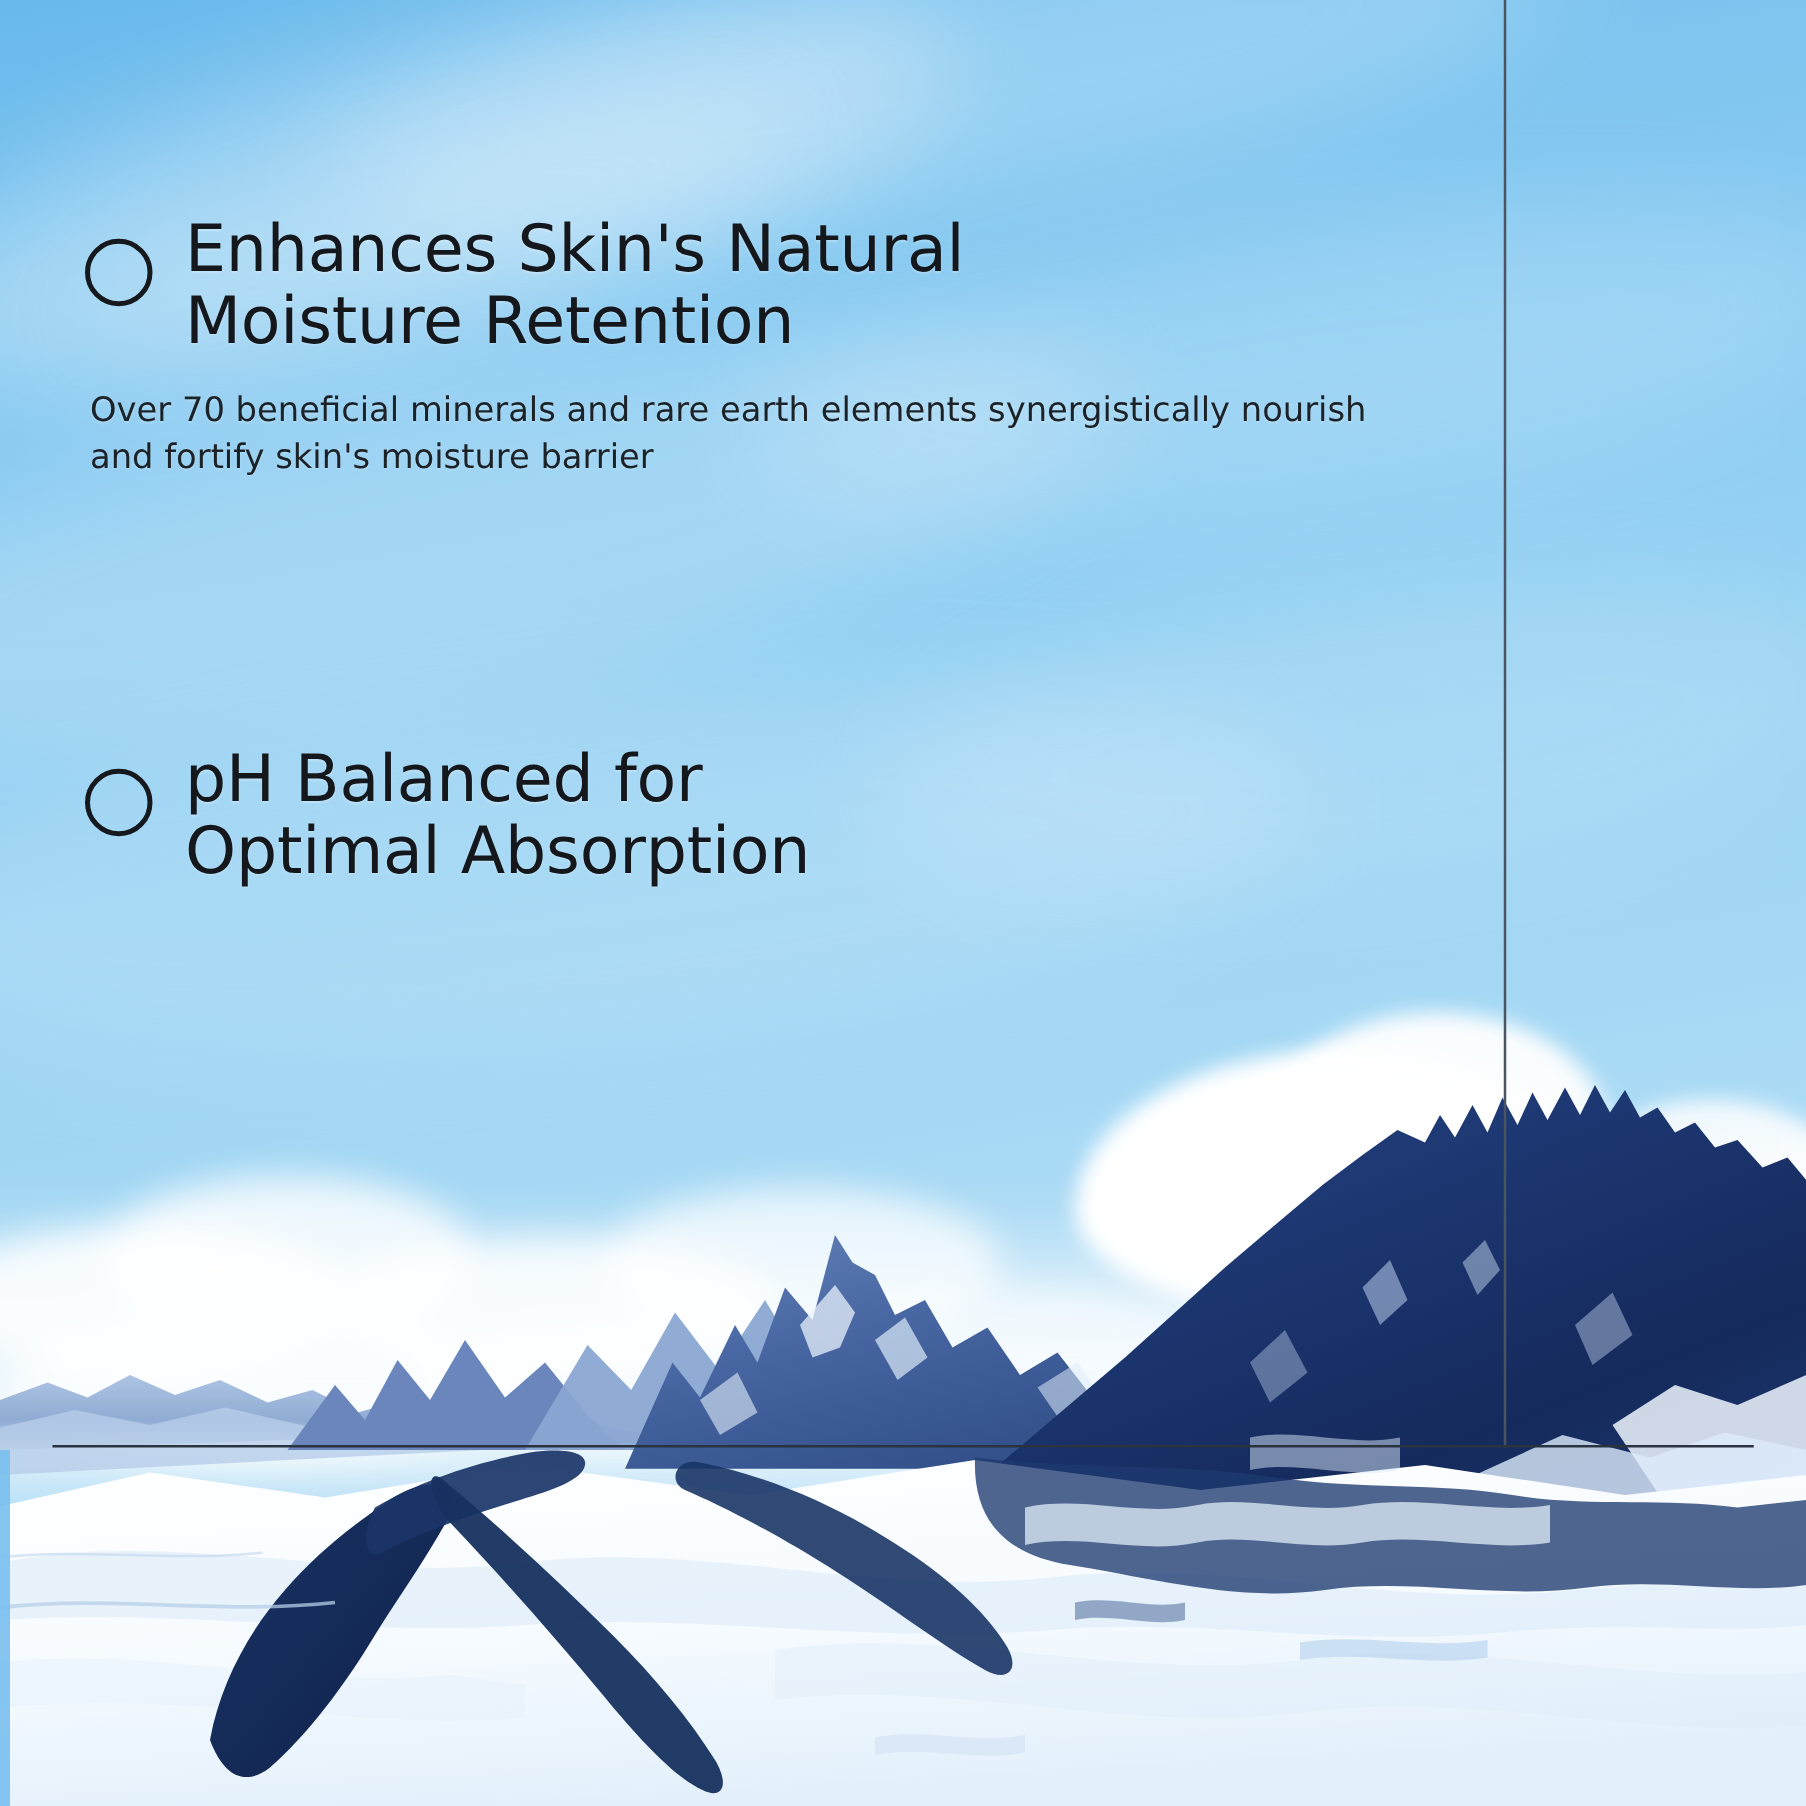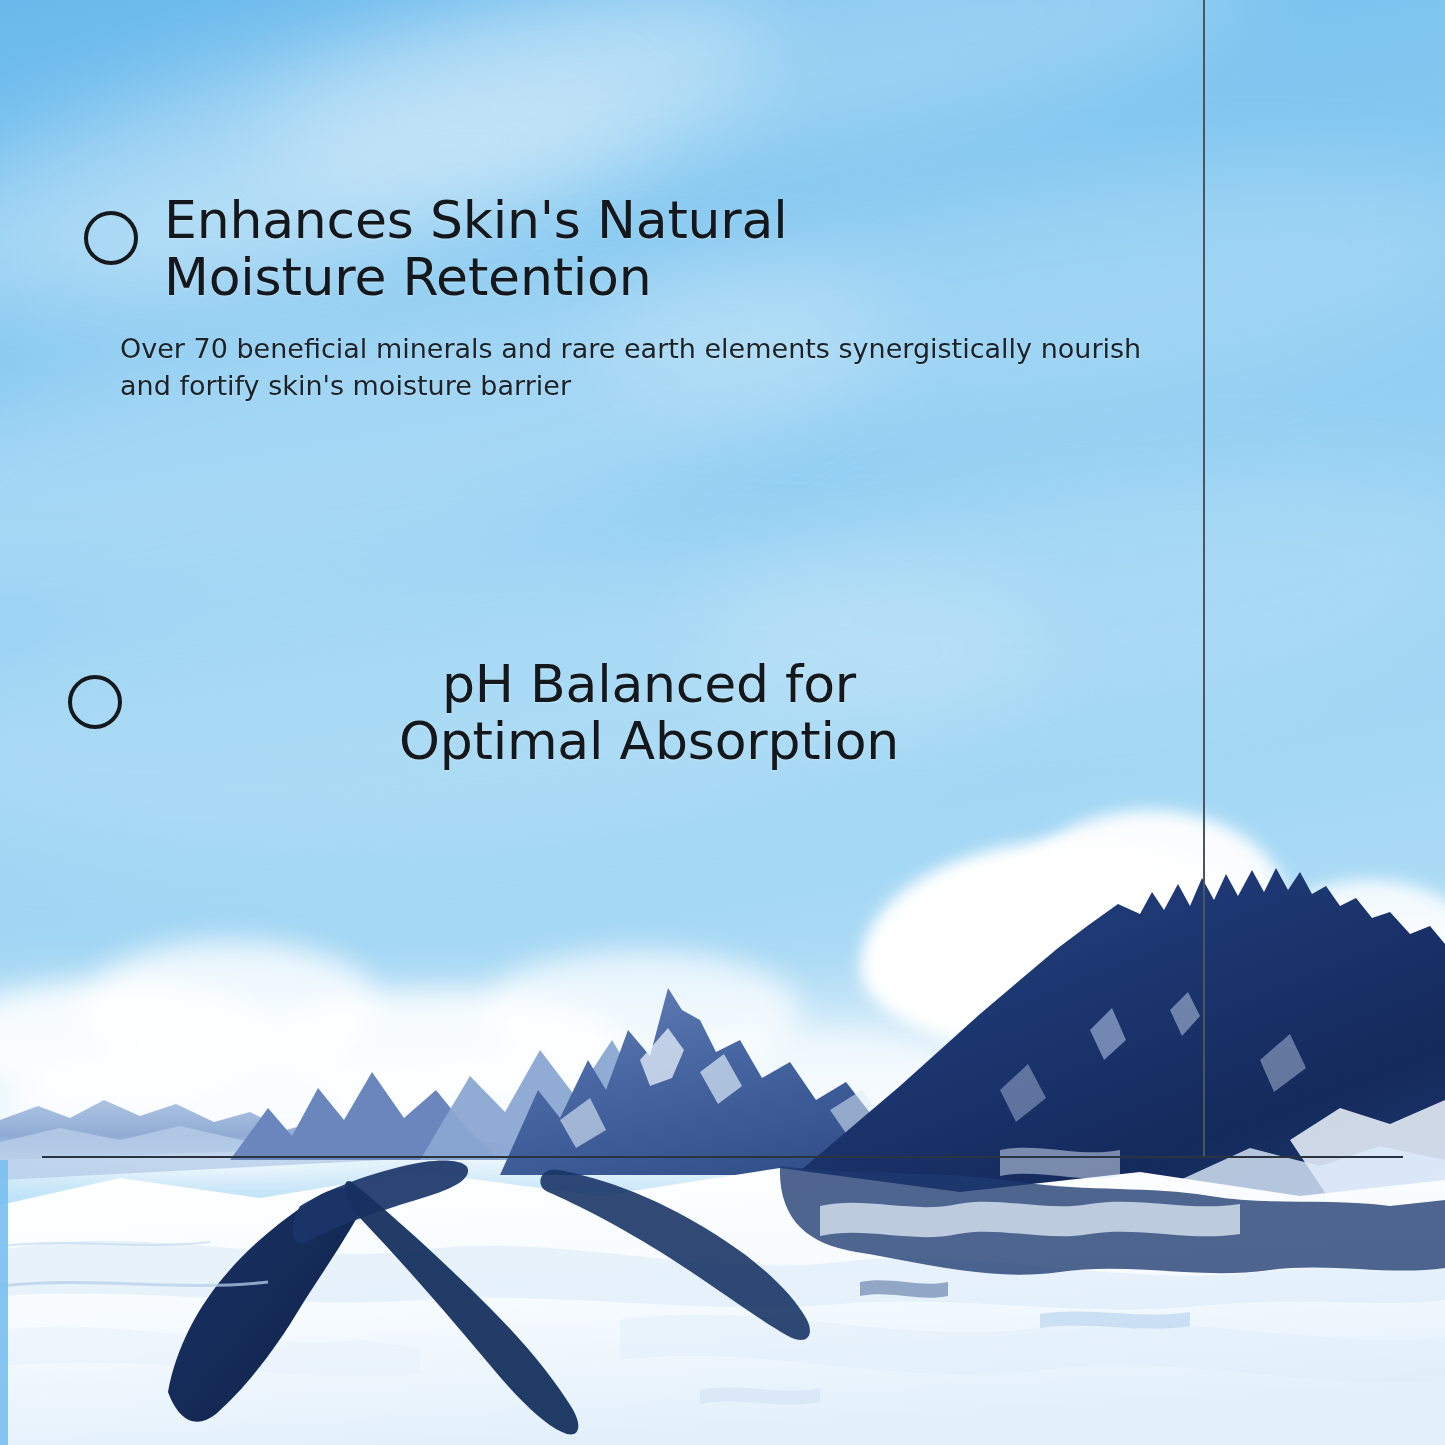--- a/index.html
+++ b/index.html
@@ -109,22 +109,22 @@
     height: 2px;
     background: #2a3340;
   }
 
   
   .feature {
     position: absolute;
     left: 0;
     width: 1150px;
   }
-  .feature.f1 { top: 192px; margin-left: 16px; }
-  .feature.f2 { top: 656px; text-align: center; }
+  .feature.f1 { top: 172px; }
+  .feature.f2 { top: 596px; }
 
   .bullet-row {
     position: relative;
     padding-left: 148px;
   }
   .ring {
     position: absolute;
     left: 68px;
     top: 19px;
     width: 46px;
@@ -138,21 +138,21 @@
     font-size: 52px;
     line-height: 57px;
     font-weight: 400;
     color: #14181c;
     letter-spacing: -0.2px;
     white-space: pre-line;
     text-shadow: 0 1px 2px rgba(255,255,255,0.28);
   }
   .feature-desc {
     margin: 24px 0 0 0;
-    padding-left: 104px;
+    padding-left: 72px;
     font-size: 27px;
     line-height: 37px;
     font-weight: 400;
     color: #1b2228;
     white-space: pre-line;
     text-shadow: 0 1px 2px rgba(255,255,255,0.22);
   }
 </style>
 </head>
 <body>

